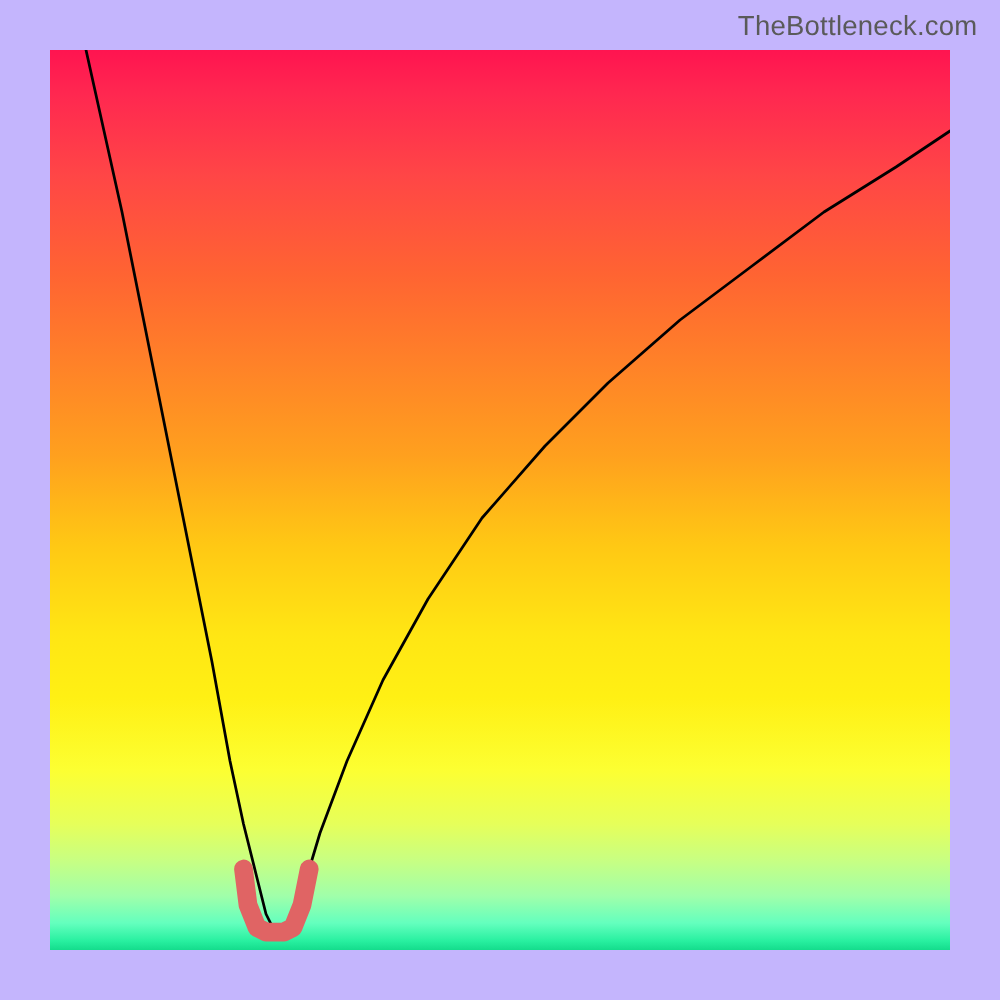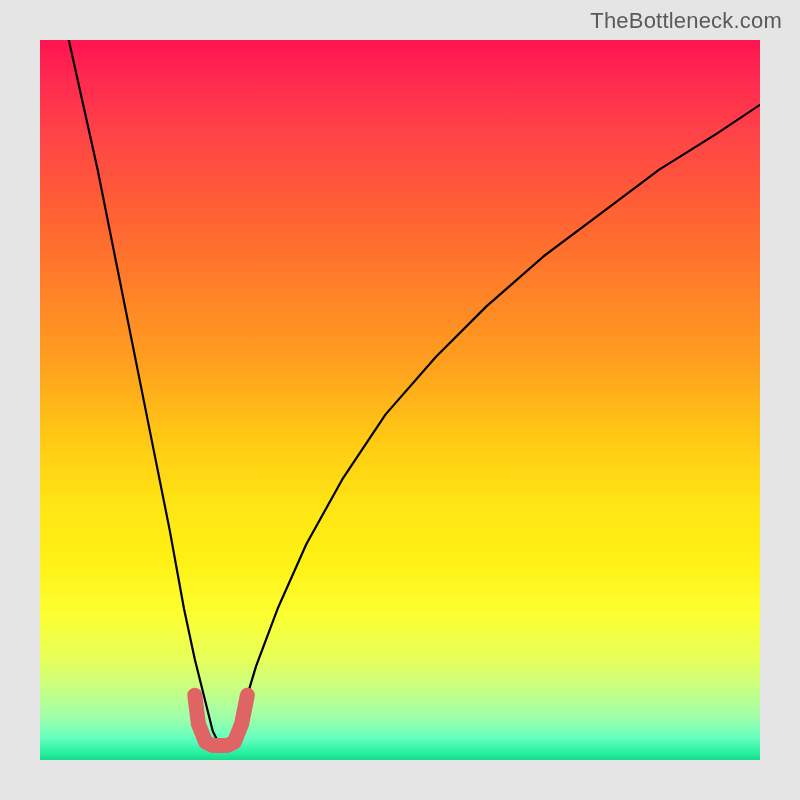--- a/index.html
+++ b/index.html
@@ -1,20 +1,20 @@
 <!DOCTYPE html>
 <html><head>
 <meta charset="utf-8">
 <style>
   * { margin: 0; padding: 0; box-sizing: border-box; }
   html, body { width: 800px; height: 800px; background: #000; overflow: hidden; }
   .container {
     width: 800px;
     height: 800px;
-    background: #e5e5e5;
+    background: #c4b5fd;
     position: relative;
   }
   .plot-area {
     position: absolute;
     left: 40px;
     top: 40px;
     width: 720px;
     height: 720px;
     background: linear-gradient(to bottom,
       #ff1450 0%,

